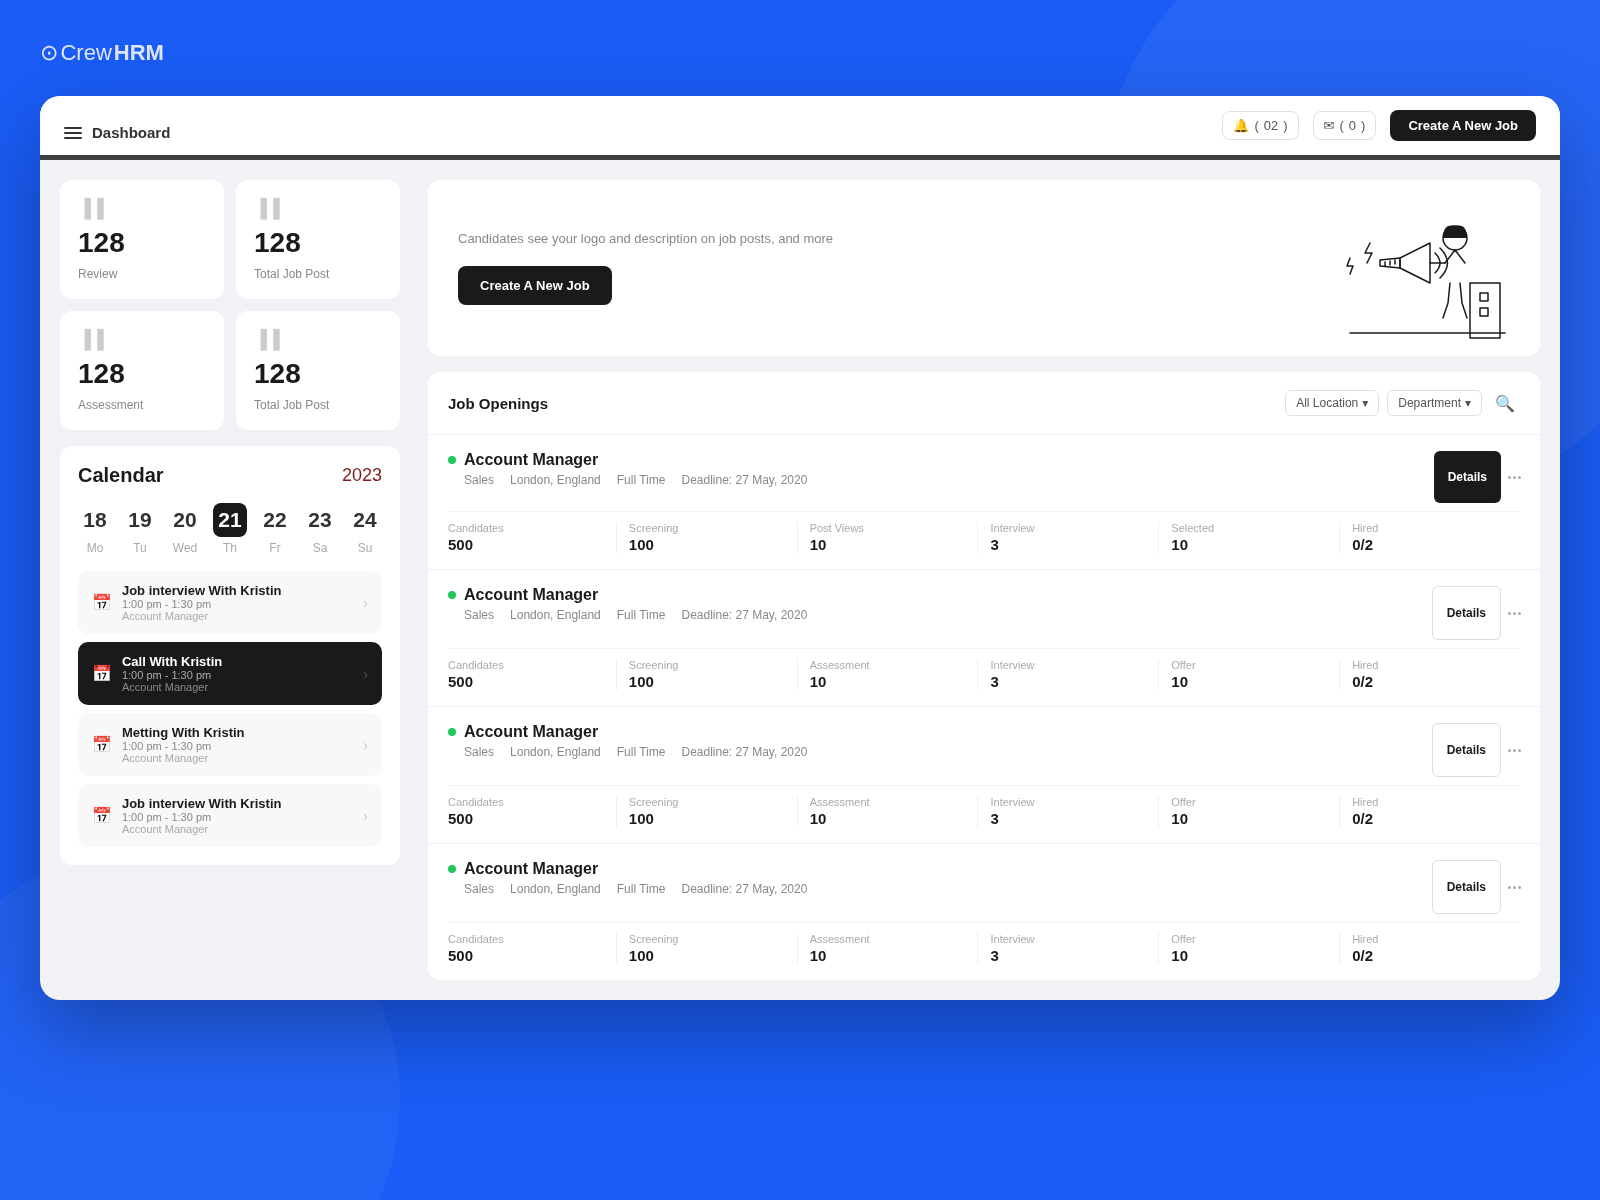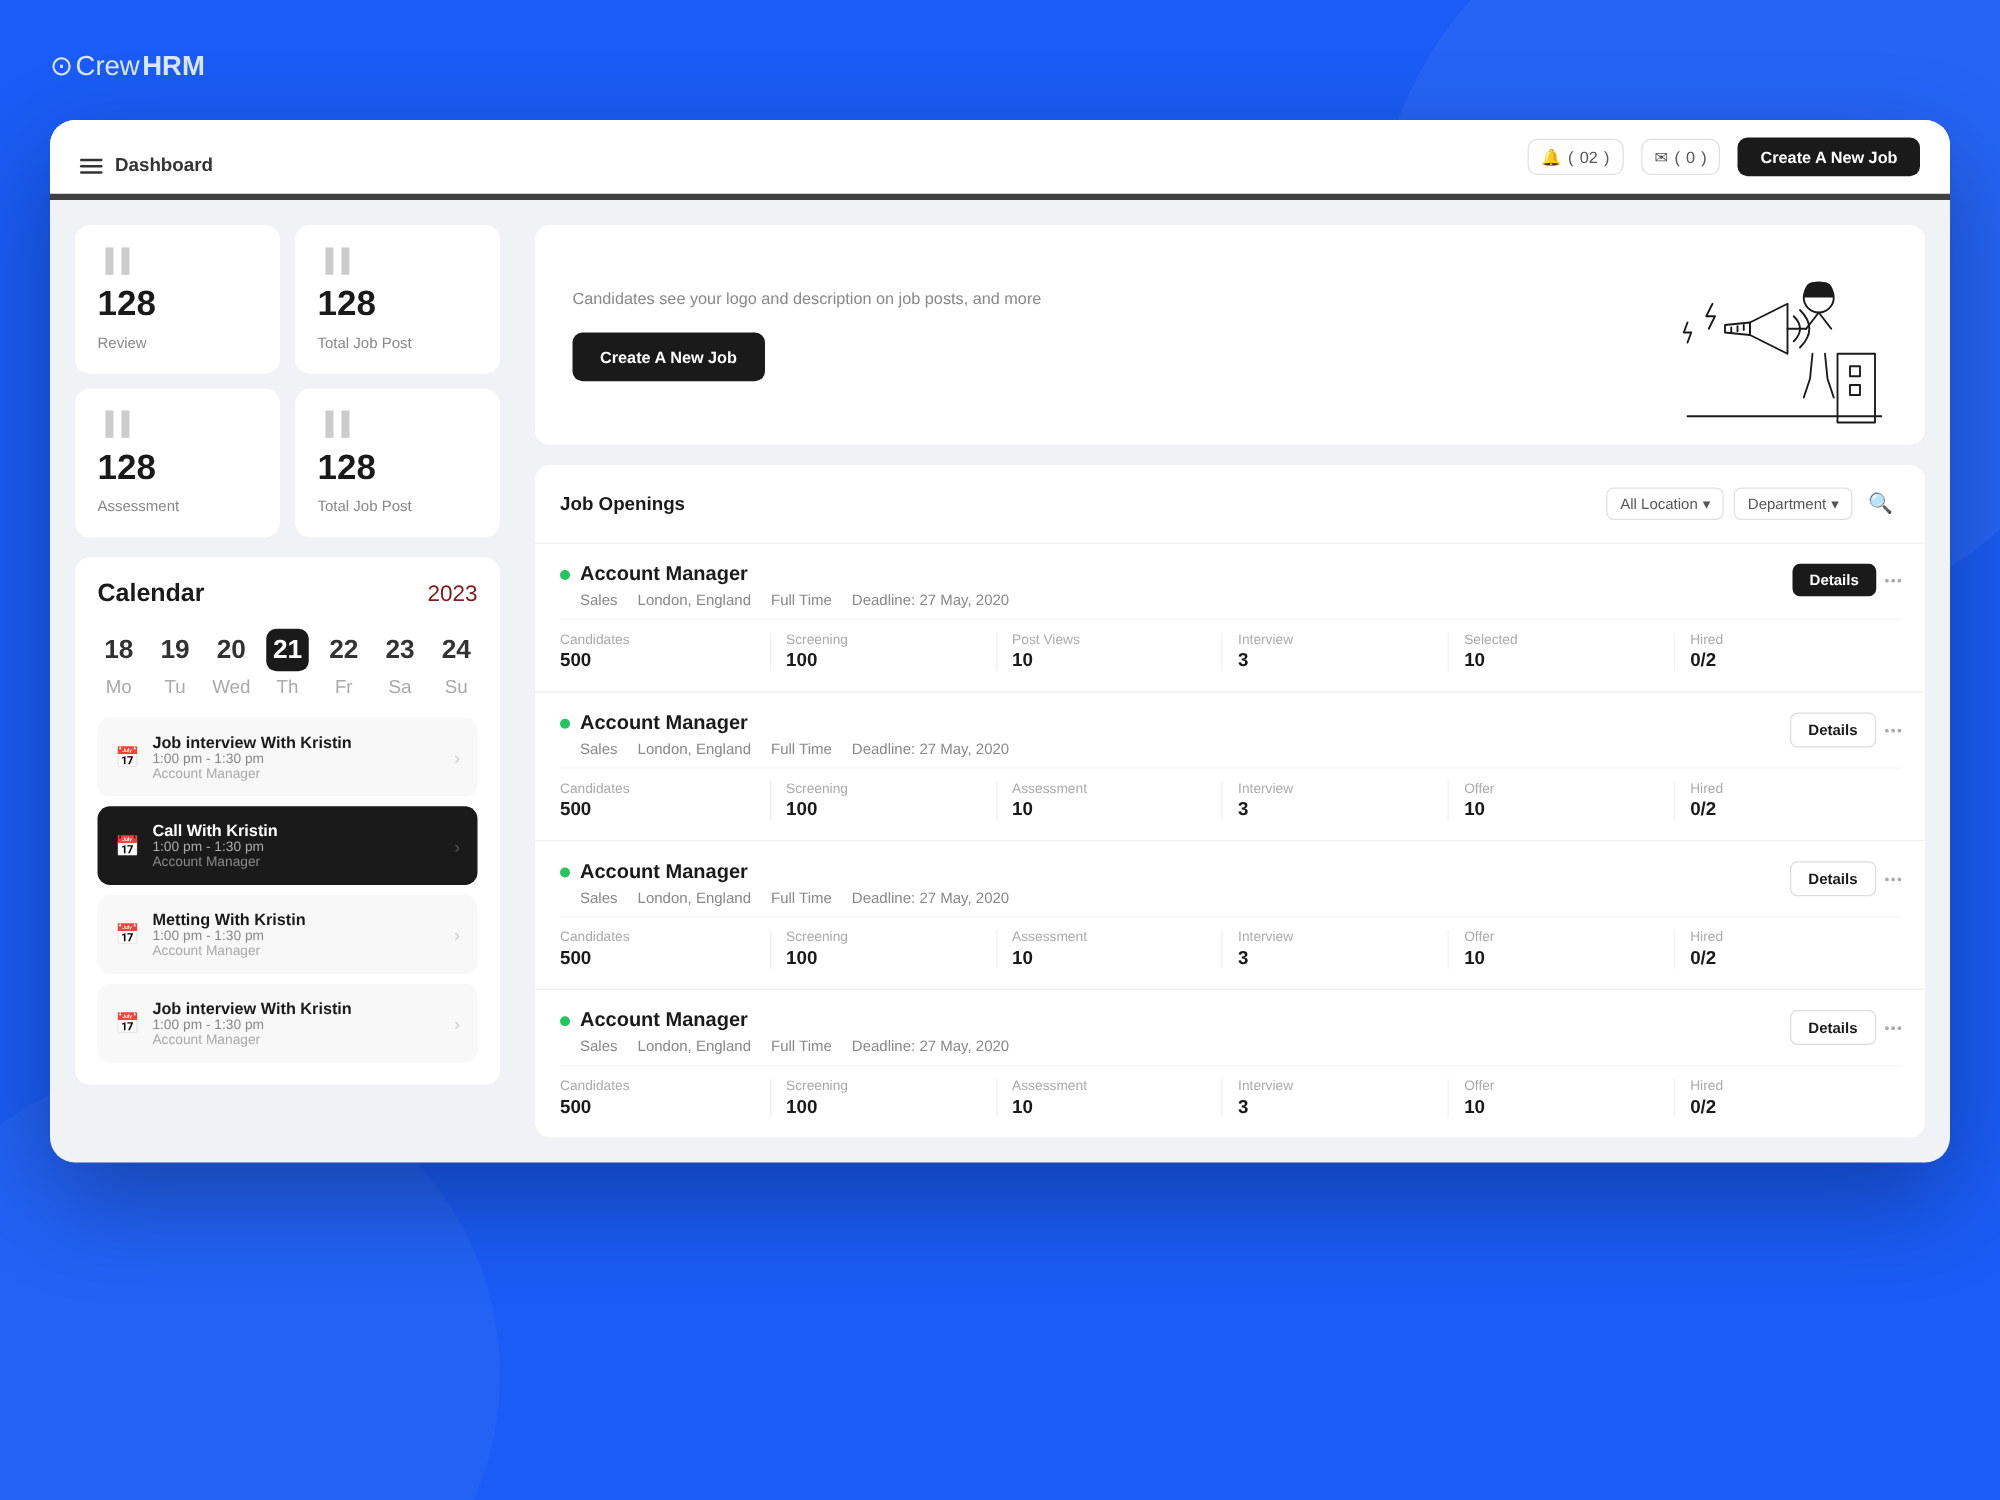--- a/index.html
+++ b/index.html
@@ -202,21 +202,21 @@
       display: flex;
       align-items: center;
       justify-content: center;
       border-radius: 8px;
     }
     .cal-day-num.active {
       background: #1a1a1a;
       color: white;
     }
     .cal-day-label {
-      font-size: 15px;
+      font-size: 12px;
       color: #aaa;
     }
 
     .event-list {
       display: flex;
       flex-direction: column;
       gap: 8px;
     }
     .event-item {
       display: flex;
@@ -397,21 +397,21 @@
     .job-actions {
       display: flex;
       align-items: center;
       gap: 8px;
       flex-shrink: 0;
     }
     .btn-details {
       background: #1a1a1a;
       color: white;
       border: none;
-      padding: 6px 14px;
+      padding: 19px 14px;
       border-radius: 6px;
       font-size: 12px;
       font-weight: 600;
       cursor: pointer;
       margin-left: 32px;
     }
     .btn-details.outline {
       background: white;
       color: #1a1a1a;
       border: 1px solid #ddd;

